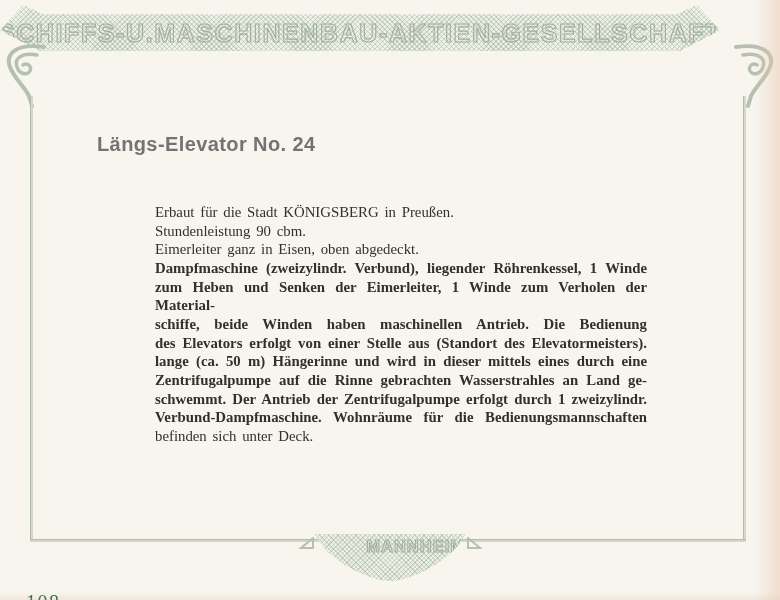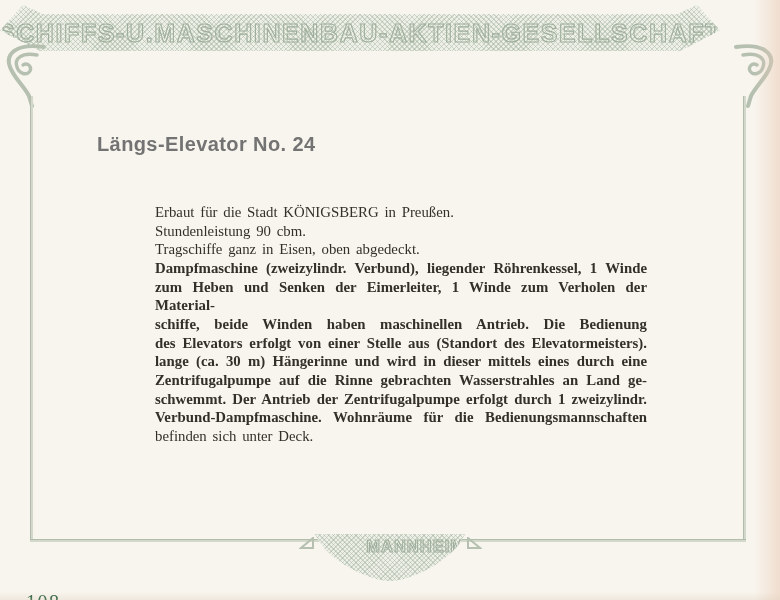--- a/index.html
+++ b/index.html
@@ -153,26 +153,26 @@
 
   <div class="rail left"></div>
   <div class="rail right"></div>
   <div class="baseline"></div>
 
   <div class="doc-title">Längs-Elevator No. 24</div>
 
   <div class="body-text">
     <div class="line">Erbaut für die Stadt KÖNIGSBERG in Preußen.</div>
     <div class="line">Stundenleistung 90 cbm.</div>
-    <div class="line">Tragschiffe ganz in Eisen, oben abgedeckt.</div>
+    <div class="line">Eimerleiter ganz in Eisen, oben abgedeckt.</div>
     <div class="line just">Dampfmaschine (zweizylindr. Verbund), liegender Röhrenkessel, 1 Winde</div>
     <div class="line just">zum Heben und Senken der Eimerleiter, 1 Winde zum Verholen der Material-</div>
     <div class="line just">schiffe, beide Winden haben maschinellen Antrieb. Die Bedienung</div>
     <div class="line just">des Elevators erfolgt von einer Stelle aus (Standort des Elevatormeisters).</div>
-    <div class="line just">lange (ca. 30 m) Hängerinne und wird in dieser mittels eines durch eine</div>
+    <div class="line just">lange (ca. 50 m) Hängerinne und wird in dieser mittels eines durch eine</div>
     <div class="line just">Zentrifugalpumpe auf die Rinne gebrachten Wasserstrahles an Land ge-</div>
     <div class="line just">schwemmt. Der Antrieb der Zentrifugalpumpe erfolgt durch 1 zweizylindr.</div>
     <div class="line just">Verbund-Dampfmaschine. Wohnräume für die Bedienungsmannschaften</div>
     <div class="line">befinden sich unter Deck.</div>
   </div>
 
   <svg class="shield-tri left" width="15" height="13" viewBox="0 0 15 13">
     <path d="M14 1 L2 11 L14 11 Z" fill="none" stroke="#b6c0b1" stroke-width="2"></path>
   </svg>
   <div class="shield">

